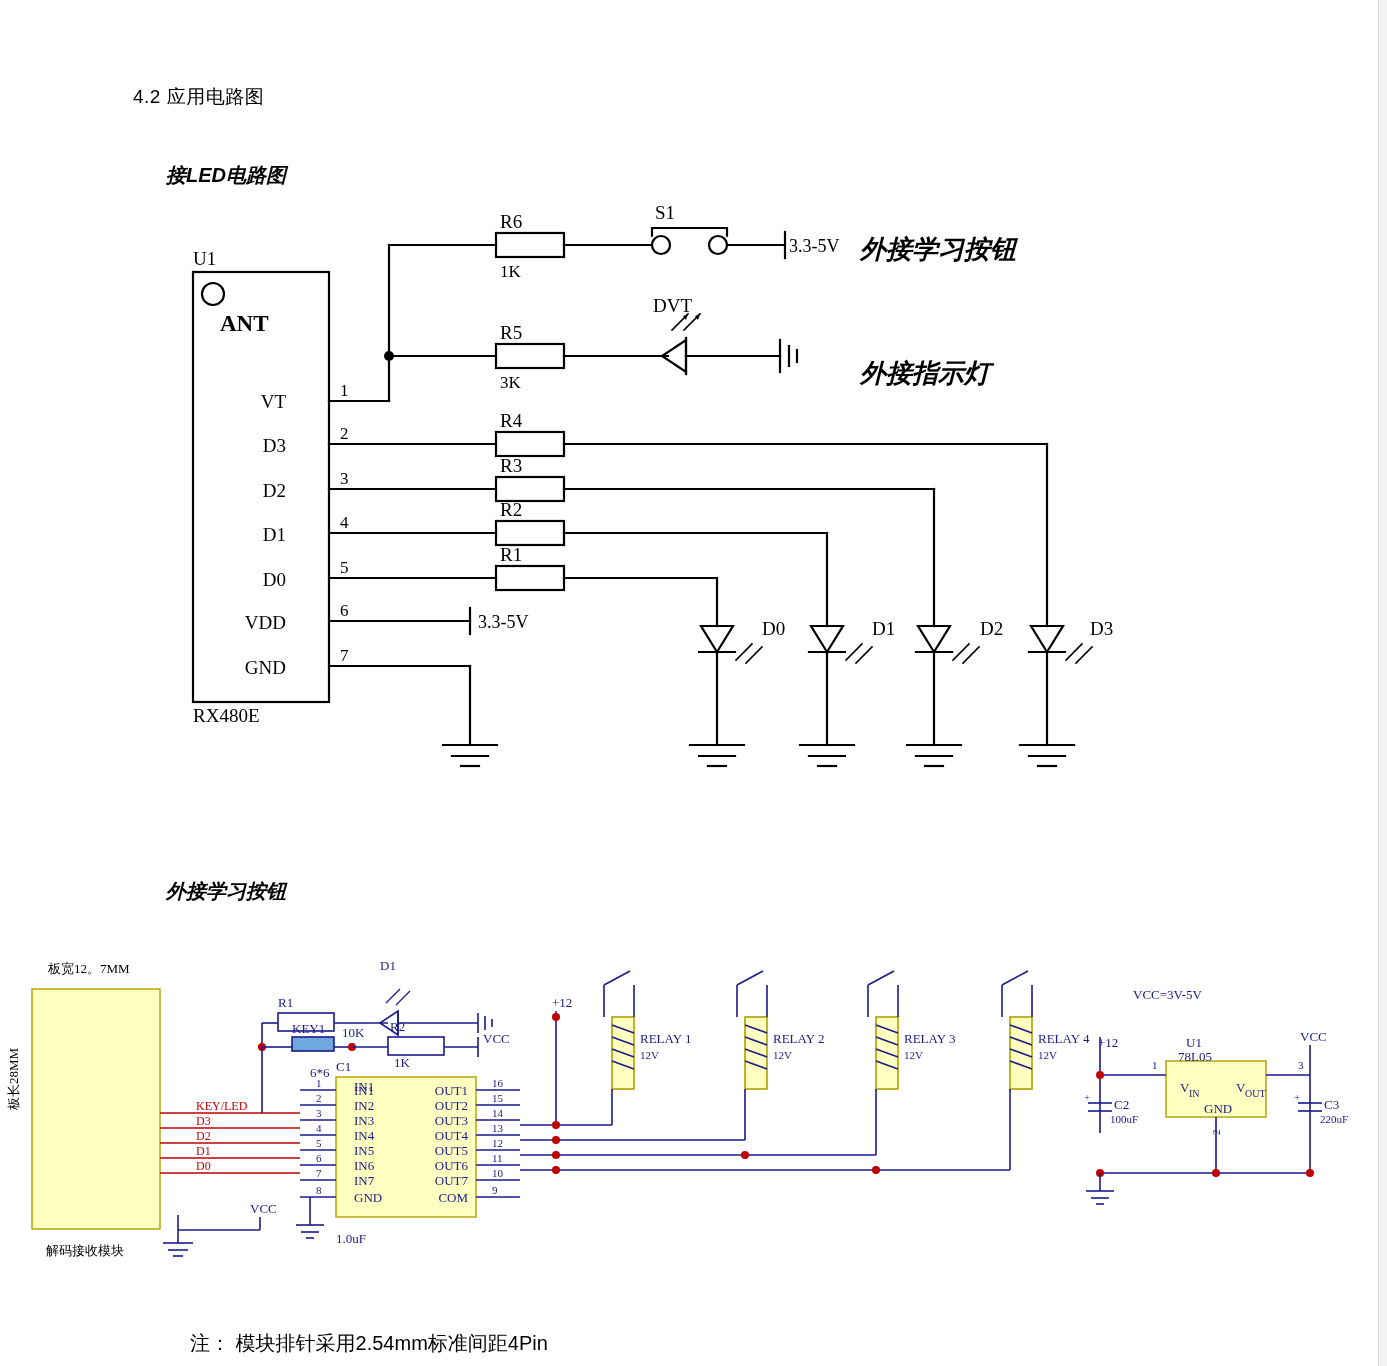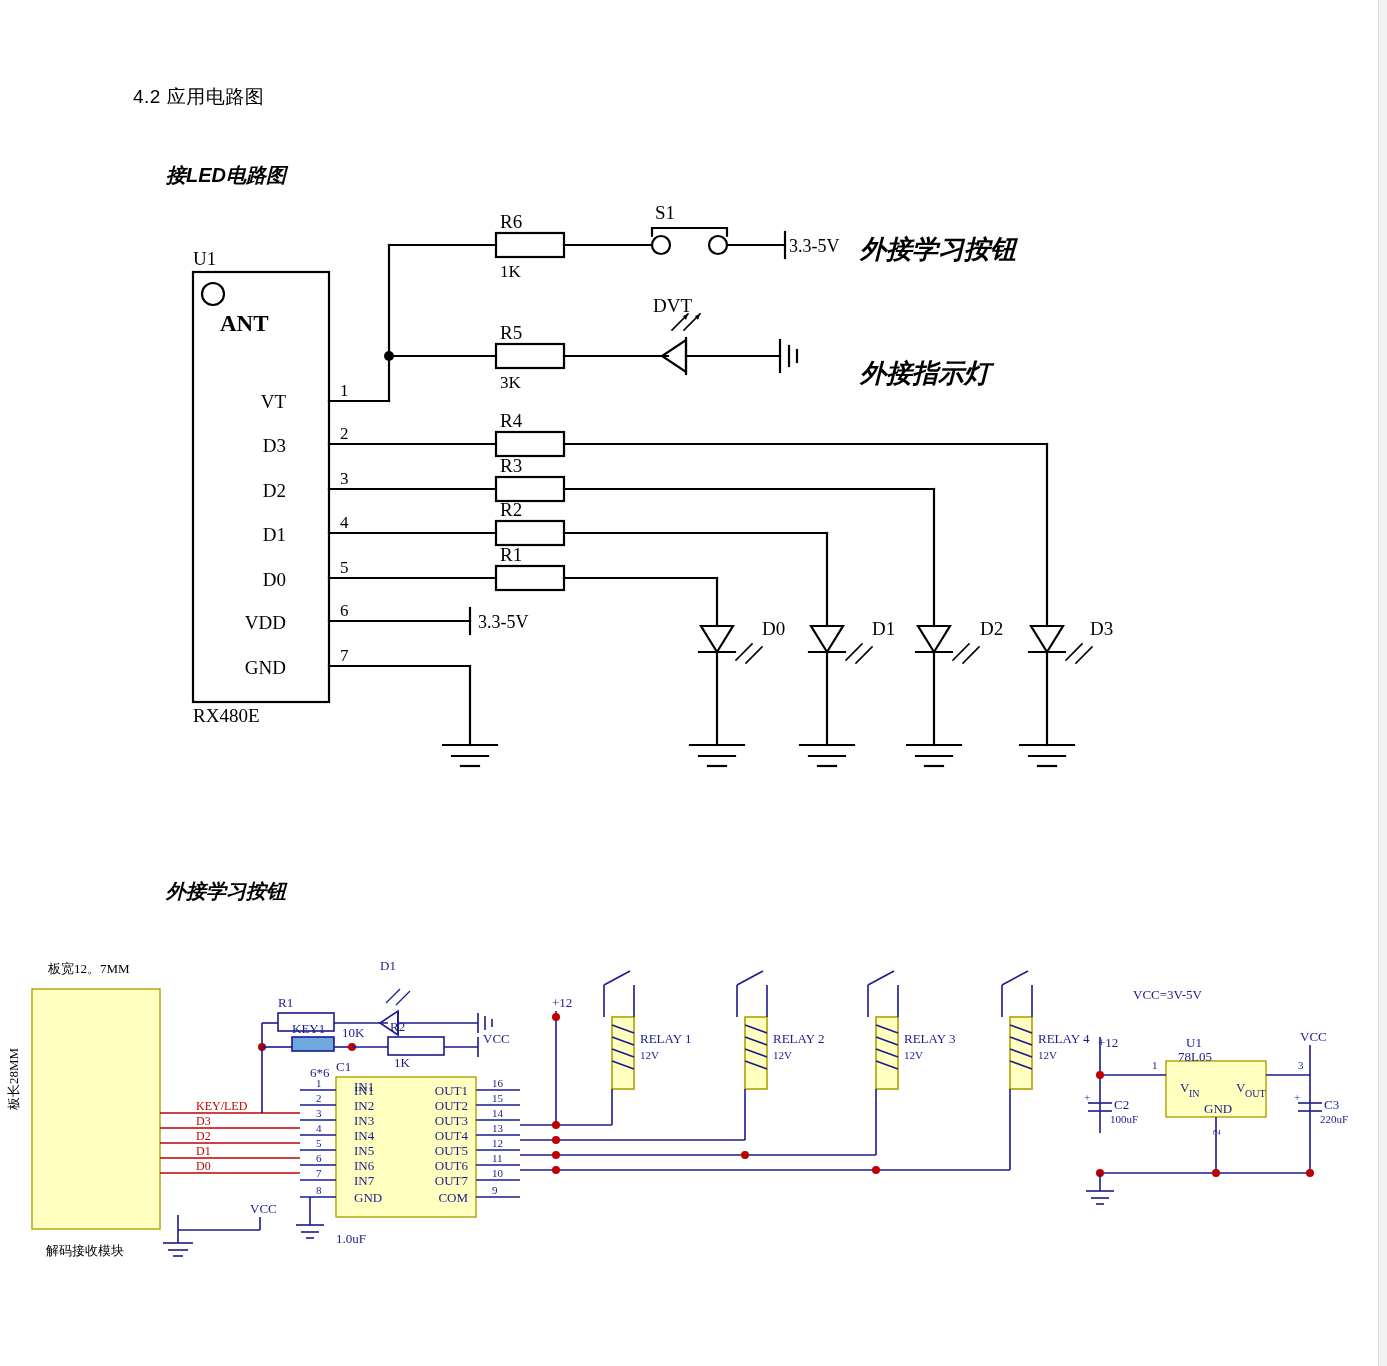--- a/index.html
+++ b/index.html
@@ -15,20 +15,21 @@
 </head>
 <body>
 
 <div class="page">
 
   <div class="right-rule"></div>
 
   <div class="sec-title" style="left:133px;top:84px;">4.2 应用电路图</div>
   <div class="sub-title" style="left:166px;top:162px;">接LED电路图</div>
   <div class="sub-title" style="left:166px;top:878px;">外接学习按钮</div>
+  <div class="note" style="left:190px;top:1330px;">注： 模块排针采用2.54mm标准间距4Pin</div>
 
   <svg width="1387" height="820" viewBox="0 0 1387 820" style="top:0;left:0;">
     <g stroke="#000" stroke-width="2.2" fill="none" stroke-linecap="square">
 
       <rect x="193" y="272" width="136" height="430"></rect>
       <circle cx="213" cy="294" r="11"></circle>
 
       <line x1="329" y1="401" x2="389" y2="401"></line>
       <line x1="329" y1="444" x2="496" y2="444"></line>
       <line x1="329" y1="489" x2="496" y2="489"></line>

